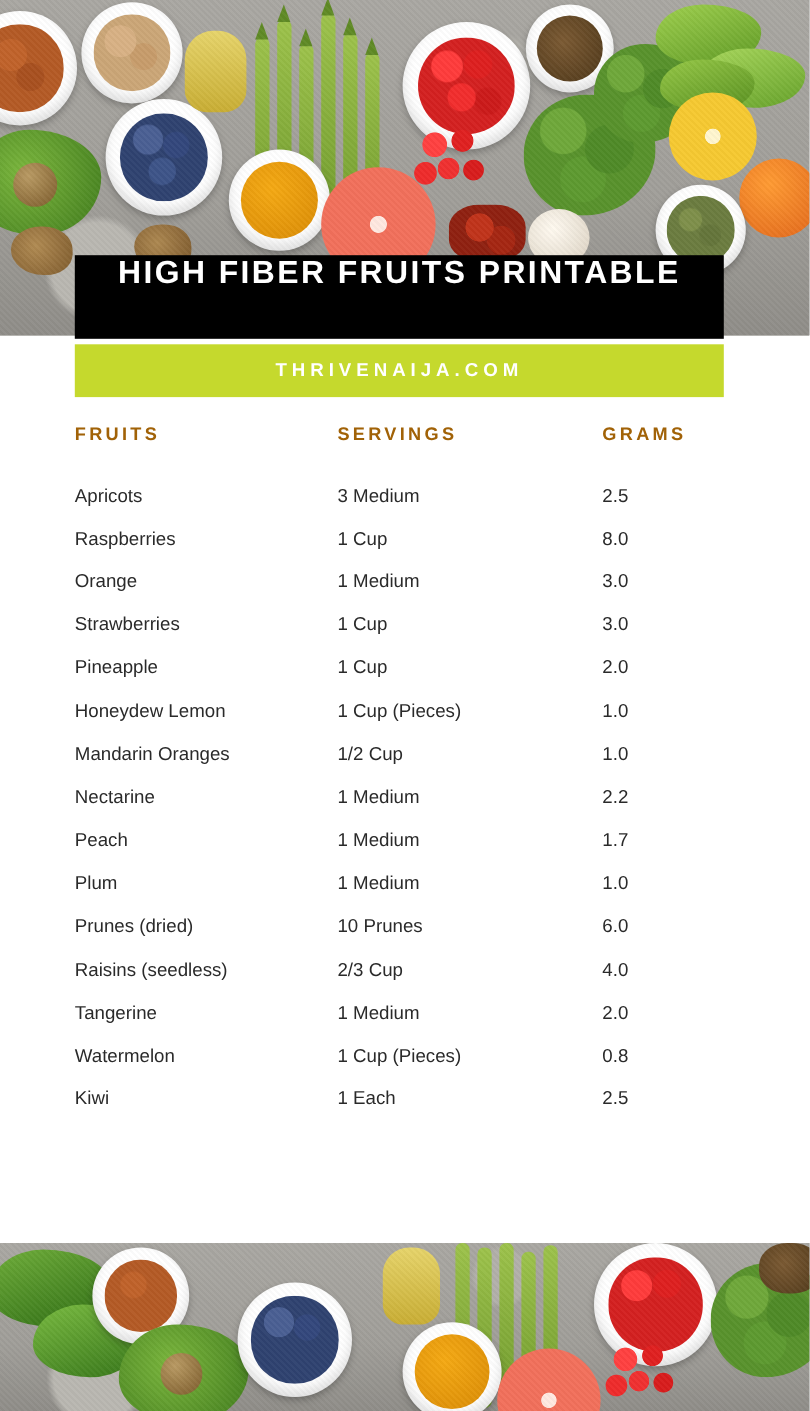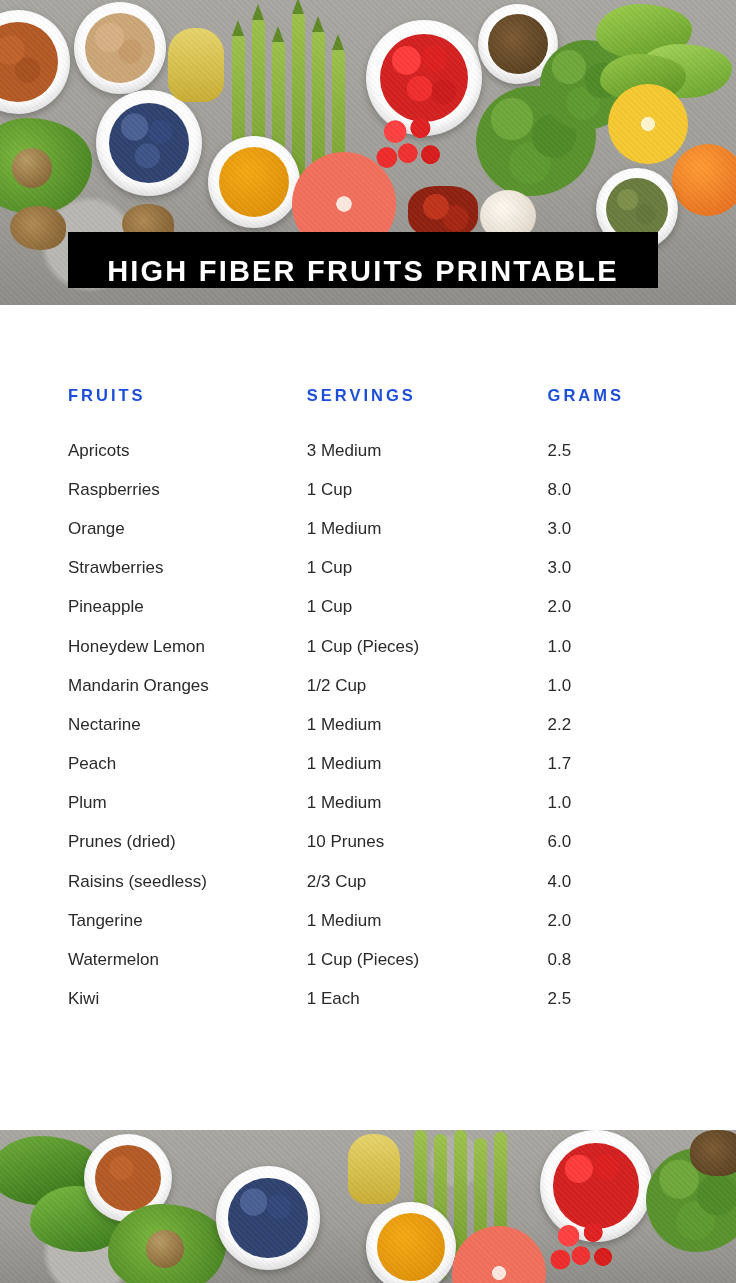--- a/index.html
+++ b/index.html
@@ -92,24 +92,24 @@
       radial-gradient(circle at 20% 66%, #ef2b2b 0 12%, transparent 13%),
       transparent;
   }
 
   
   .title-bar {
     position: absolute;
     left: 68px;
     top: 232px;
     width: 590px;
-    height: 56px;
+    height: 76px;
     background: #000000;
     display: flex;
-    align-items: flex-end;
+    align-items: flex-start;
     justify-content: center;
   }
   .title-bar h1 {
     color: #ffffff;
     font-size: 29px;
     font-weight: bold;
     letter-spacing: 2.2px;
     text-transform: uppercase;
     font-family: "Liberation Sans", sans-serif;
   }
@@ -139,21 +139,21 @@
     width: 736px;
     height: 700px;
     padding: 0 68px;
   }
   table { width: 100%; border-collapse: collapse; }
   th {
     text-align: left;
     font-size: 16.5px;
     font-weight: bold;
     letter-spacing: 3px;
-    color: #1d4ed8;
+    color: #a16207;
     padding-bottom: 26px;
   }
   td {
     font-size: 17px;
     color: #2a2a2a;
     padding: 9.6px 0;
     font-weight: normal;
   }
   .col-fruit { width: 238px; }
   .col-serv  { width: 240px; }
@@ -230,20 +230,23 @@
     <div class="bowl" style="left:596px; top:168px; width:82px; height:82px;">
       <div class="inner" style="background: radial-gradient(circle at 35% 35%, #7e8f4a 0 18%, transparent 19%), radial-gradient(circle at 64% 58%, #64753a 0 18%, transparent 19%), #6b7c3f;"></div>
     </div>
 
     <div class="grain"></div>
   </div>
 
   <div class="title-bar">
     <h1>HIGH FIBER FRUITS PRINTABLE</h1>
   </div>
+  <div class="subtitle-bar">
+    <span>THRIVENAIJA.COM</span>
+  </div>
 
   <div class="table-wrap">
     <table>
       <thead>
         <tr>
           <th class="col-fruit">FRUITS</th>
           <th class="col-serv">SERVINGS</th>
           <th class="col-grams">GRAMS</th>
         </tr>
       </thead>

